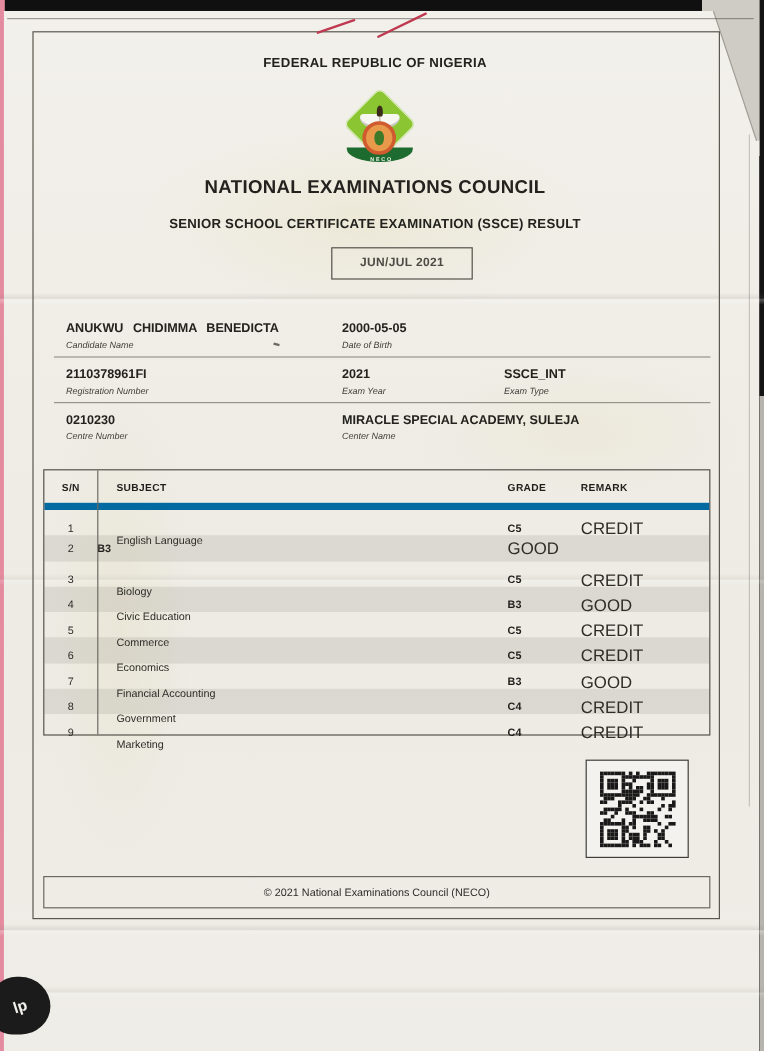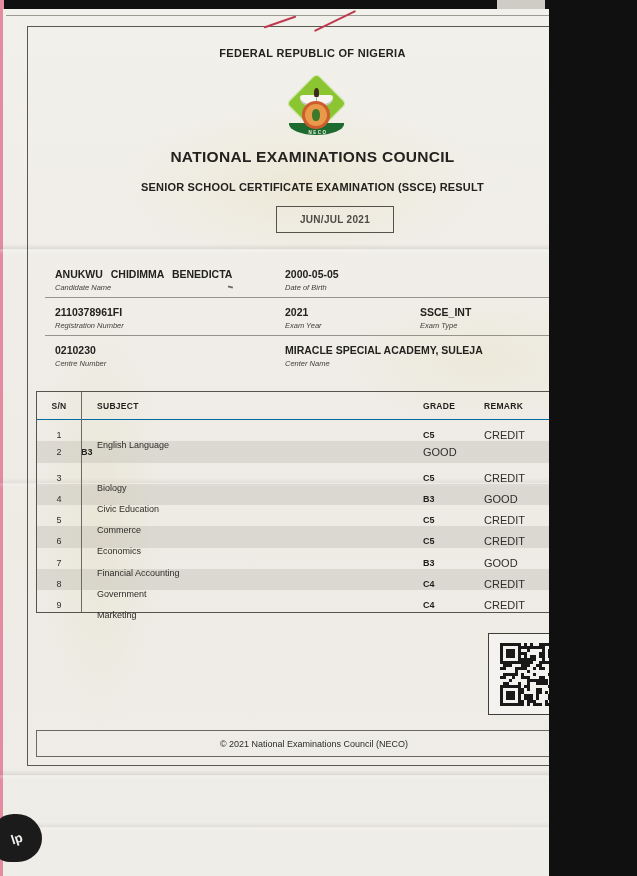--- a/index.html
+++ b/index.html
@@ -1,16 +1,16 @@
 <!DOCTYPE html>
 <html><head>
 <meta charset="utf-8">
 <style>
   html,body{margin:0;padding:0;background:#101010;}
-  .scene{position:relative;width:549px;height:876px;overflow:hidden;
+  .scene{position:relative;width:637px;height:876px;overflow:hidden;
          font-family:"Liberation Sans","DejaVu Sans",sans-serif;background:#101010;}
 
   
   .edge-left{position:absolute;left:0;top:0;width:4px;height:876px;background:#e58ba0;}
   .edge-right{position:absolute;right:0;top:0;width:4px;height:876px;
               background:linear-gradient(#141414 0 330px,#b7b4ad 330px);}
   .lid-patch{position:absolute;right:0;top:0;width:52px;height:130px;background:#cfccc5;}
 
   
   .paper{position:absolute;left:3px;top:9px;width:630px;height:867px;
@@ -68,29 +68,29 @@
   .f1a{left:55px;top:268px;} .f1b{left:285px;top:268px;}
   .f2a{left:55px;top:306px;} .f2b{left:285px;top:306px;} .f2c{left:420px;top:306px;}
   .f3a{left:55px;top:344px;} .f3b{left:285px;top:344px;}
   .divider{position:absolute;left:45px;width:547px;height:1px;background:#96938b;}
   .d1{top:297px;} .d2{top:335px;}
 
   
   .rtable{position:absolute;left:36px;top:391px;width:556px;height:222px;border:1px solid #56534c;box-sizing:border-box;}
   .rtable .vdiv{position:absolute;left:44px;top:0;bottom:0;width:1px;background:#6e6b64;}
   .thead{display:grid;grid-template-columns:44px 342px 61px auto;height:27px;align-items:center;
-         border-bottom:1px solid #0369a1;font-size:8.5px;font-weight:bold;color:#1f1e1b;letter-spacing:.3px;}
+         border-bottom:6px solid #0369a1;font-size:8.5px;font-weight:bold;color:#1f1e1b;letter-spacing:.3px;}
   .thead .h-sn{text-align:center;}
   .thead .h-sub{padding-left:16px;}
   .trow{display:grid;grid-template-columns:44px 342px 61px auto;height:21.3px;align-items:center;color:#2e2d28;}
   .trow.alt{background:rgba(110,106,98,.14);}
   .c-sn{text-align:center;font-size:9px;}
   .c-sub{padding-left:16px;font-size:9px;margin-top:20px;}
   .c-gr{font-size:9px;font-weight:bold;color:#1f1e1b;}
-  .c-rem{font-size:11px;}
+  .c-rem{font-size:14px;}
 
   
   .qr-box{position:absolute;left:488px;top:633px;width:84px;height:80px;border:1.5px solid #403e39;
           display:flex;align-items:center;justify-content:center;background:rgba(255,255,255,.35);}
   .qr{width:63px;height:63px;display:grid;grid-template-columns:repeat(21,1fr);grid-template-rows:repeat(21,1fr);}
   .qr i{background:#191919;}
 
   
   .footer-bar{position:absolute;left:36px;top:730px;width:556px;height:27px;border:1px solid #6b6861;
               box-sizing:border-box;display:flex;align-items:center;justify-content:center;

